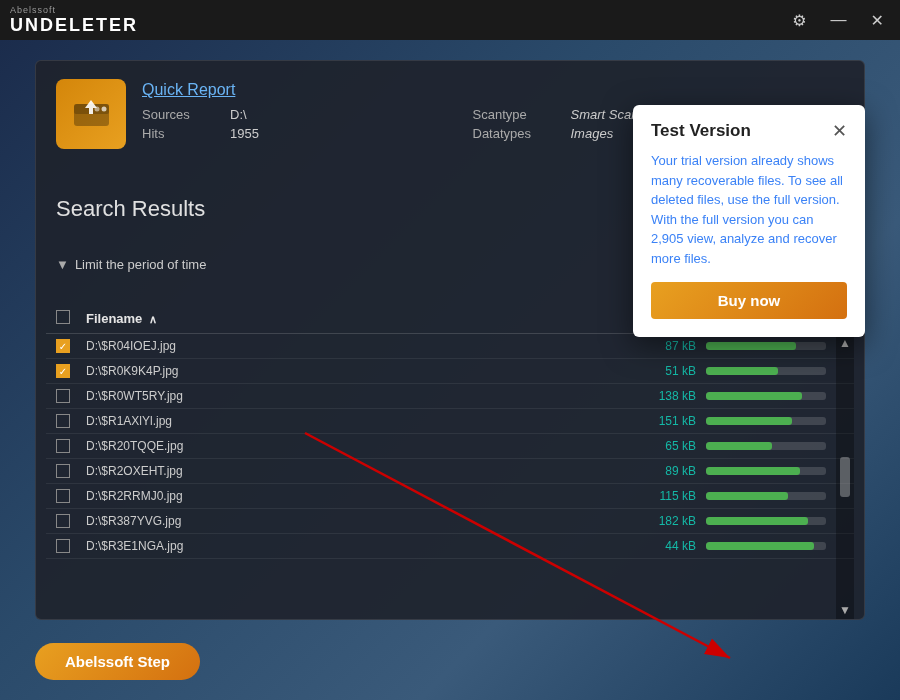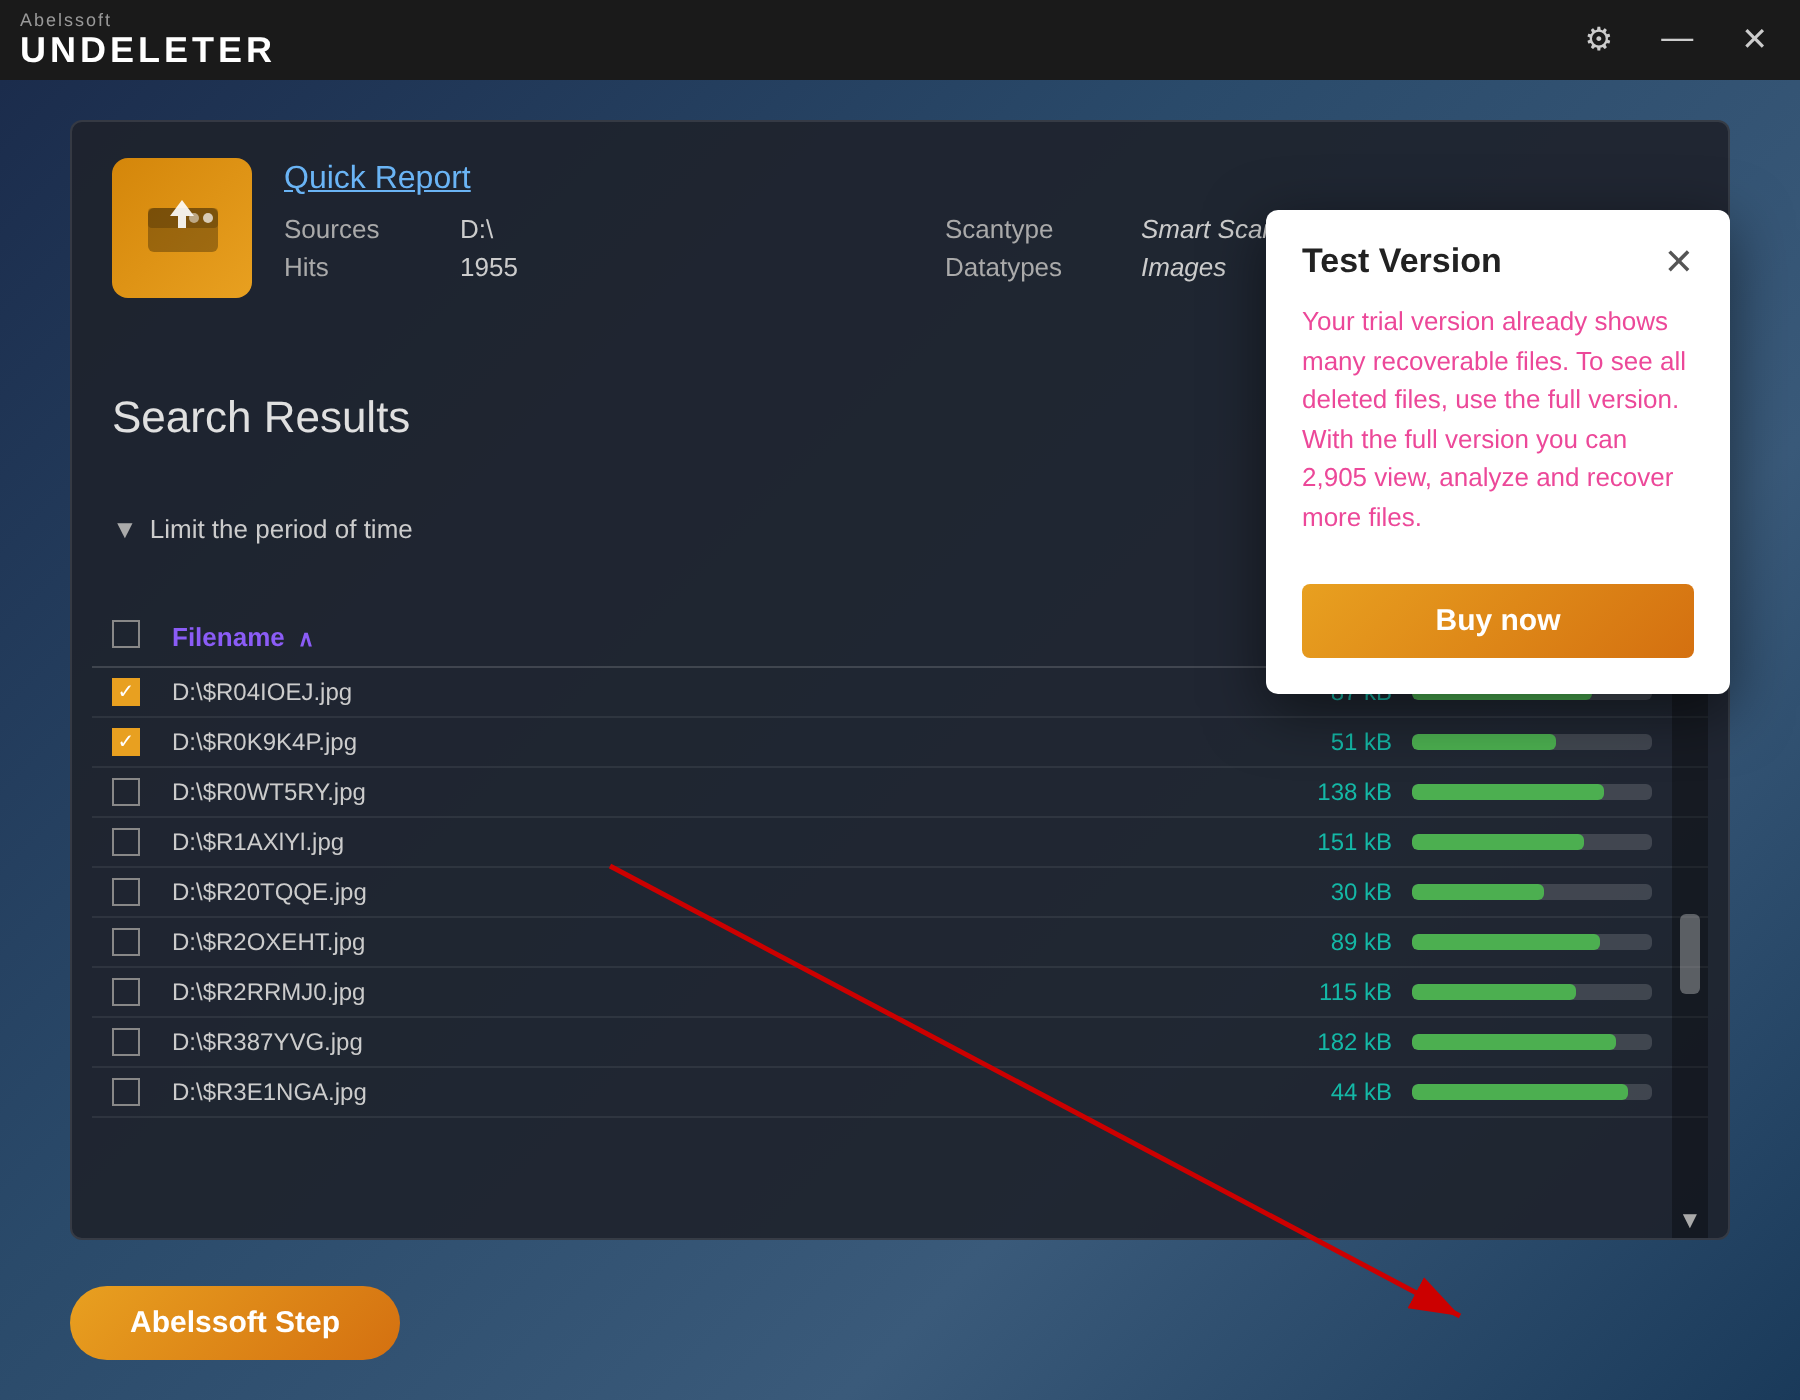--- a/index.html
+++ b/index.html
@@ -187,21 +187,21 @@
       display: flex;
       flex-direction: column;
       overflow: hidden;
       margin: 0 10px;
     }
     .table-header {
       display: flex;
       align-items: center;
       padding: 6px 10px;
       border-bottom: 1px solid rgba(255,255,255,0.15);
-      color: #8b5cf6;
+      color: #e5e5e5;
       font-size: 13px;
       font-weight: 600;
     }
     .col-check { width: 30px; flex-shrink: 0; }
     .col-filename { flex: 1; }
     .col-size { width: 80px; text-align: right; }
     .col-bar { width: 120px; margin-left: 10px; }
     .col-scroll { width: 18px; }
 
     .table-body {
@@ -337,23 +337,23 @@
     .popup-close {
       background: none;
       border: none;
       font-size: 18px;
       color: #555;
       cursor: pointer;
       line-height: 1;
     }
     .popup-text {
       font-size: 13px;
-      color: #ec4899;
+      color: #3b82f6;
       line-height: 1.5;
-      margin-bottom: 24px;
+      margin-bottom: 14px;
     }
     .buy-now-btn {
       width: 100%;
       background: linear-gradient(135deg, #e8a020, #d47010);
       color: #fff;
       font-size: 15px;
       font-weight: 600;
       border: none;
       border-radius: 4px;
       padding: 10px;
@@ -490,21 +490,21 @@
               <div class="progress-track">
                 <div class="progress-fill" style="width: 72%;"></div>
               </div>
             </div>
           </div>
           <div class="table-row" style="padding-right: 28px;">
             <div class="checkbox-cell">
               <div class="cb"></div>
             </div>
             <div class="filename-cell">D:\$R20TQQE.jpg</div>
-            <div class="size-cell">30 kB</div>
+            <div class="size-cell">65 kB</div>
             <div class="bar-cell">
               <div class="progress-track">
                 <div class="progress-fill" style="width: 55%;"></div>
               </div>
             </div>
           </div>
           <div class="table-row" style="padding-right: 28px;">
             <div class="checkbox-cell">
               <div class="cb"></div>
             </div>

